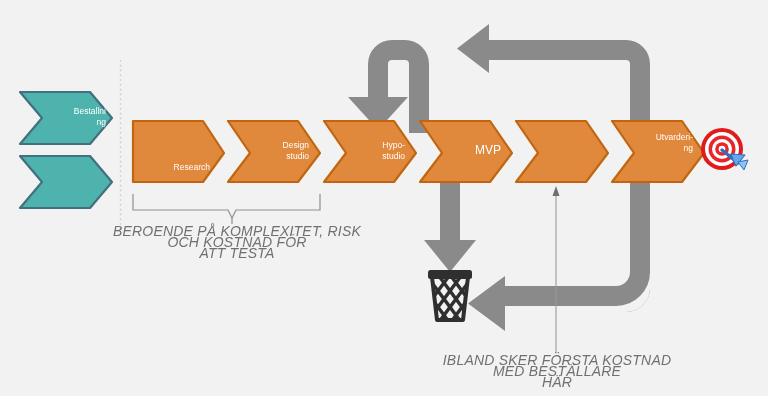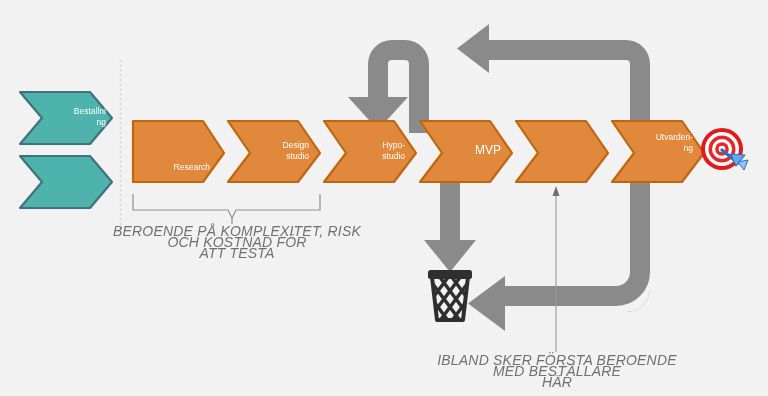--- a/index.html
+++ b/index.html
@@ -194,16 +194,16 @@
 studio</div>
   <div class="node-label" style="left:335px; top:140px; width:70px;">Hypo-
 studio</div>
   <div class="node-label big" style="left:431px; top:143px; width:70px;">MVP</div>
   <div class="node-label" style="left:623px; top:132px; width:70px;">Utvarderi-
 ng</div>
 
   <div class="caption" style="left:112px; top:226px; width:250px;">BEROENDE PÅ KOMPLEXITET, RISK OCH KOSTNAD FÖR
 ATT TESTA</div>
 
-  <div class="caption" style="left:432px; top:355px; width:250px;">IBLAND SKER FÖRSTA BEROENDE MED BESTÄLLARE
+  <div class="caption" style="left:432px; top:355px; width:250px;">IBLAND SKER FÖRSTA KOSTNAD MED BESTÄLLARE
 HÄR</div>
 
 </div>
 
 </body></html>

